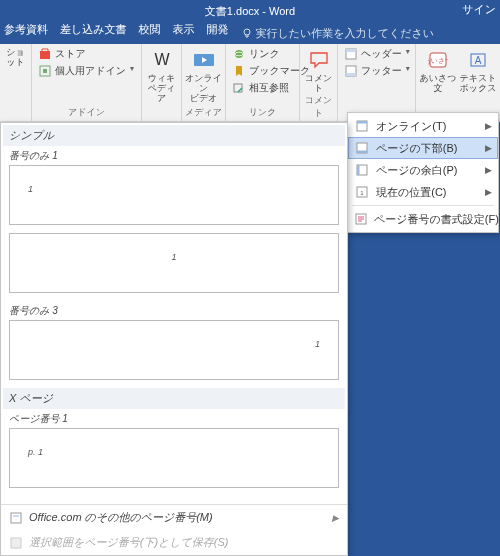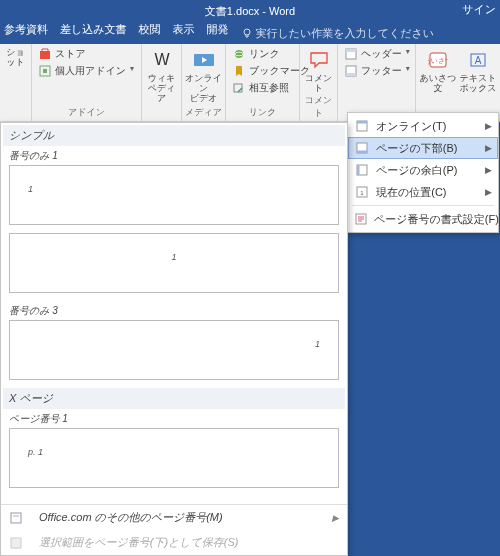--- a/index.html
+++ b/index.html
@@ -21,21 +21,21 @@
 .rbtn-h .ico { width: 14px; height: 14px; display: flex; align-items: center; justify-content: center; }
 .caret { font-size: 8px; color: #666; margin-left: 1px; }
 
 .gallery { position: absolute; left: 0; top: 122px; width: 348px; height: 434px; background: #fff; border: 1px solid #c6c6c6; box-shadow: 2px 2px 6px rgba(0,0,0,0.25); display: flex; flex-direction: column; font-size: 11px; color: #444; font-style: italic; }
 .gallery-scroll { flex: 1; overflow-y: auto; padding: 2px; }
 .cat-header { background: #eef1f6; padding: 3px 6px; font-size: 11px; color: #444; }
 .gal-item-lbl { padding: 3px 6px 2px 6px; font-size: 10px; }
 .gal-thumb { border: 1px solid #bbb; margin: 0 6px 8px 6px; height: 60px; background: #fff; position: relative; }
 .gal-thumb .pn { position: absolute; font-size: 9px; color: #555; }
 .gal-footer { border-top: 1px solid #ddd; }
-.gal-foot-item { display: flex; align-items: center; gap: 16px; padding: 5px 8px; font-size: 11px; }
+.gal-foot-item { display: flex; align-items: center; gap: 6px; padding: 5px 8px; font-size: 11px; }
 .gal-foot-item.disabled { color: #aaa; }
 .gal-foot-item .arrow { margin-left: auto; font-size: 9px; color: #888; }
 
 .submenu { position: absolute; left: 347px; top: 112px; width: 152px; background: #fff; border: 1px solid #c6c6c6; box-shadow: 2px 2px 6px rgba(0,0,0,0.25); font-size: 11px; color: #333; padding: 2px 0; }
 .mitem { display: flex; align-items: center; gap: 6px; padding: 3px 6px; white-space: nowrap; }
 .mitem.highlight { background: #cde0f7; border: 1px solid #8faadc; padding: 2px 5px; }
 .mitem .mico { width: 16px; height: 16px; display: flex; align-items: center; justify-content: center; }
 .mitem .arrow { margin-left: auto; font-size: 9px; color: #666; }
 .msep { height: 1px; background: #e0e0e0; margin: 2px 4px; }
 

